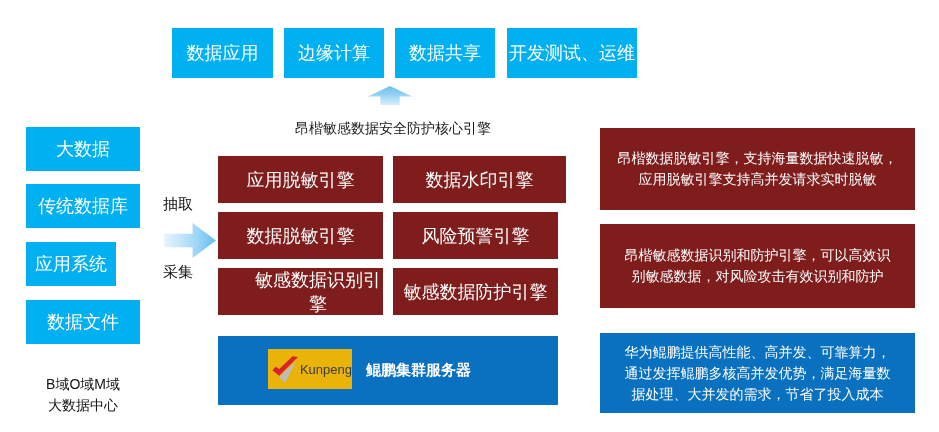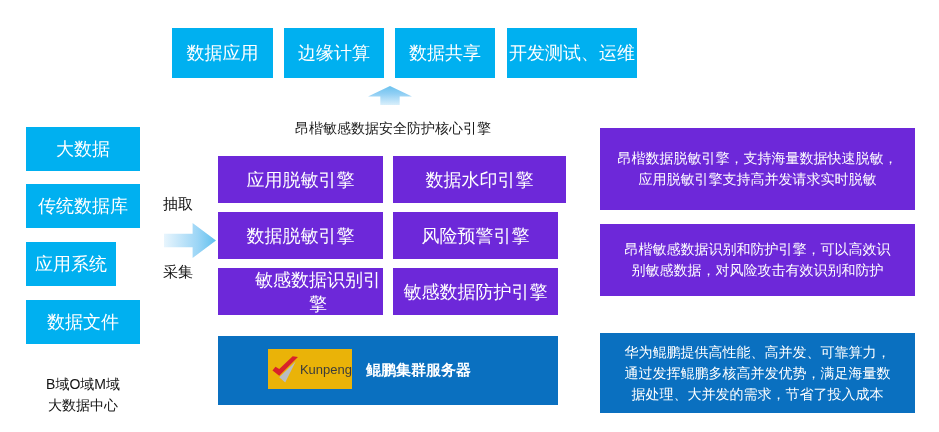--- a/index.html
+++ b/index.html
@@ -6,21 +6,21 @@
   .canvas{
     position:relative;width:939px;height:432px;background:#ffffff;overflow:hidden;
     font-family:"Liberation Sans","DejaVu Sans",sans-serif;
   }
   .abs{position:absolute;}
   .box{
     display:flex;align-items:center;justify-content:center;
     color:#ffffff;font-size:18px;text-align:center;box-sizing:border-box;
   }
   .cyan{background:#00b0f0;}
-  .mid{background:#6d28d9;}
+  .mid{background:#7f1d1d;}
   .dark{background:#0a70c0;}
   .note{
     line-height:21px;font-size:14px;padding:4px 6px;
     display:flex;flex-direction:column;align-items:center;justify-content:center;
   }
   .title{
     font-size:14px;color:#1a1a1a;text-align:center;
   }
   .flow-label{font-size:15px;color:#111111;text-align:center;}
   .caption{font-size:14px;color:#111111;text-align:center;line-height:21px;}
@@ -86,21 +86,21 @@
       </svg>
       <span class="kunpeng-text">Kunpeng</span>
     </div>
     <div class="server-label">鲲鹏集群服务器</div>
   </div>
 
   <div class="abs box mid note" style="left:600px;top:128px;width:315px;height:82px;">
     <div>昂楷数据脱敏引擎，支持海量数据快速脱敏，</div>
     <div>应用脱敏引擎支持高并发请求实时脱敏</div>
   </div>
-  <div class="abs box mid note" style="left:600px;top:224px;width:315px;height:72px;">
+  <div class="abs box mid note" style="left:600px;top:224px;width:315px;height:84px;">
     <div>昂楷敏感数据识别和防护引擎，可以高效识</div>
     <div>别敏感数据，对风险攻击有效识别和防护</div>
   </div>
   <div class="abs box dark note" style="left:600px;top:333px;width:315px;height:80px;">
     <div>华为鲲鹏提供高性能、高并发、可靠算力，</div>
     <div>通过发挥鲲鹏多核高并发优势，满足海量数</div>
     <div>据处理、大并发的需求，节省了投入成本</div>
   </div>
 
 </div>

